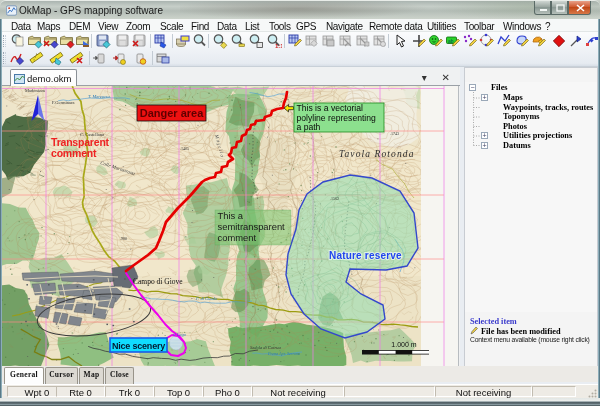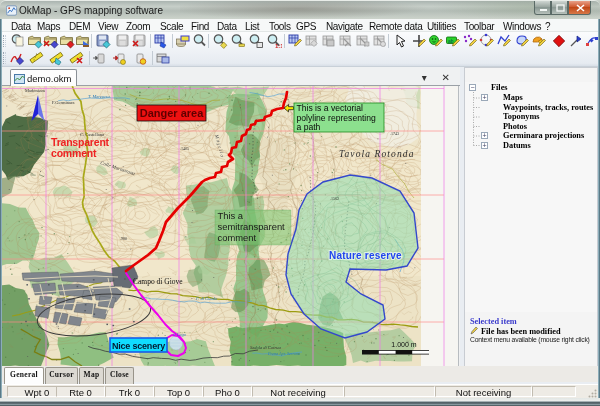--- a/index.html
+++ b/index.html
@@ -1528,21 +1528,21 @@
     <div id="panel">
       <div id="tree">
           <div class="tbox" style="left:4px;top:1.5px">−</div>
           <div class="tlab" style="left:26px;top:0.5px">Files</div>
           <div class="tbox" style="left:16px;top:12px">+</div>
           <div class="tlab" style="left:38px;top:11px">Maps</div>
           <div class="tlab" style="left:38px;top:20.5px">Waypoints, tracks, routes</div>
           <div class="tlab" style="left:38px;top:30px">Toponyms</div>
           <div class="tlab" style="left:38px;top:39.5px">Photos</div>
           <div class="tbox" style="left:16px;top:50px">+</div>
-          <div class="tlab" style="left:38px;top:49px">Germinara projections</div>
+          <div class="tlab" style="left:38px;top:49px">Utilities projections</div>
           <div class="tbox" style="left:16px;top:59.5px">+</div>
           <div class="tlab" style="left:38px;top:58.5px">Datums</div>
           <svg width="135" height="90" style="position:absolute;left:0;top:0">
             <g stroke="#aaa" stroke-width="1" stroke-dasharray="1,1.5">
               <path d="M8.5 10 V63.5"></path>
               <path d="M8.5 16 H16"></path>
               <path d="M8.5 25.5 H16"></path>
               <path d="M8.5 35 H16"></path>
               <path d="M8.5 44.5 H16"></path>
               <path d="M8.5 54 H16"></path>

